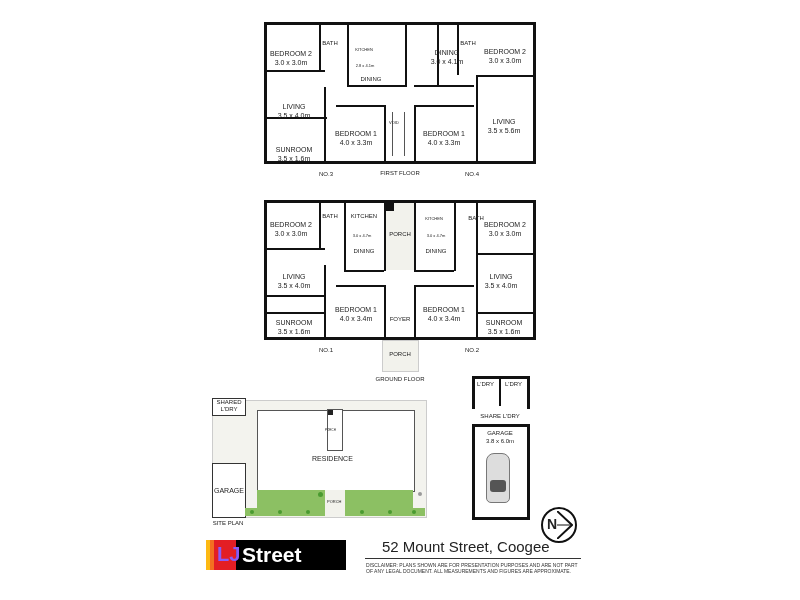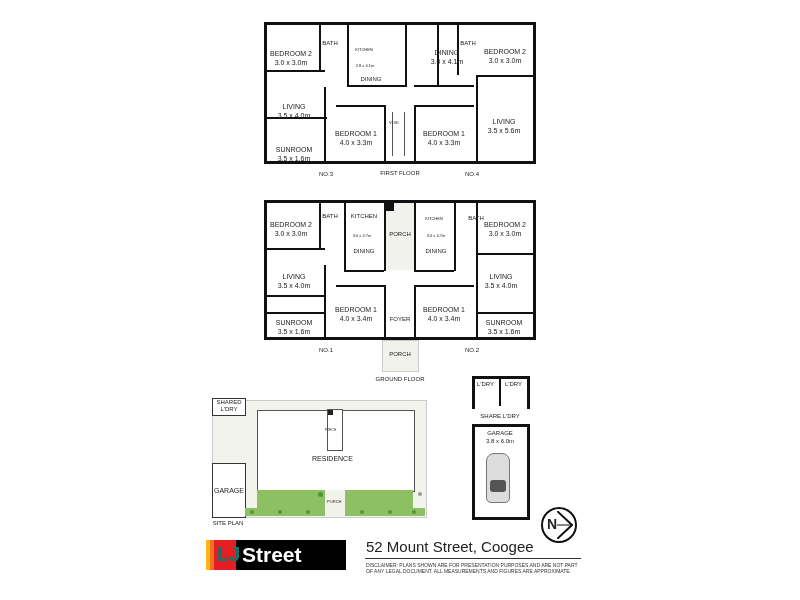--- a/index.html
+++ b/index.html
@@ -209,24 +209,24 @@
 <div class="cap" style="left:500px;top:430px;font-size:6px;">GARAGE</div>
 <div class="cap" style="left:500px;top:438px;font-size:6px;">3.8 x 6.0m</div>
 <div class="abs" style="left:486px;top:453px;width:22px;height:48px;background:#ddd;border:1px solid #777;border-radius:8px 8px 5px 5px;">
   <div class="abs" style="left:3px;top:26px;width:16px;height:12px;background:#555;border-radius:3px;"></div>
 </div>
 
 <div class="abs" style="left:206px;top:540px;width:140px;height:30px;background:#000;">
   <div class="abs" style="left:0;top:0;width:4px;height:30px;background:#fdb913;"></div>
   <div class="abs" style="left:4px;top:0;width:4px;height:30px;background:#f37021;"></div>
   <div class="abs" style="left:8px;top:0;width:22px;height:30px;background:#e31e24;"></div>
-  <div class="abs" style="left:11px;top:3px;color:#0f766e;font-weight:bold;font-size:20px;">LJ</div>
+  <div class="abs" style="left:11px;top:3px;color:#8b5cf6;font-weight:bold;font-size:20px;">LJ</div>
   <div class="abs" style="left:36px;top:3px;color:#fff;font-weight:bold;font-size:21px;">Street</div>
 </div>
-<div class="abs" style="left:366px;top:538px;font-size:15px;color:#222;">52 Mount Street, Coogee</div>
+<div class="abs" style="left:382px;top:538px;font-size:15px;color:#222;">52 Mount Street, Coogee</div>
 <div class="abs" style="left:365px;top:558px;width:216px;height:1px;background:#333;"></div>
 <div class="abs" style="left:366px;top:562px;font-size:5px;line-height:6px;color:#333;">
   <div>DISCLAIMER:  PLANS SHOWN ARE FOR PRESENTATION PURPOSES AND ARE NOT PART</div>
   <div>OF ANY LEGAL DOCUMENT. ALL MEASUREMENTS AND FIGURES ARE APPROXIMATE.</div>
 </div>
 <div class="abs" style="left:541px;top:507px;width:32px;height:32px;border:2px solid #111;border-radius:50%;">
   <div class="abs" style="left:4px;top:7px;font-weight:bold;font-size:14px;">N</div>
   <svg class="abs" style="left:14px;top:2px;" width="16" height="28" viewBox="0 0 16 28">
       <polyline points="0,0 15,14 0,28" fill="none" stroke="#111" stroke-width="2"></polyline>
       <line x1="0" y1="14" x2="15" y2="14" stroke="#111" stroke-width="1"></line>

